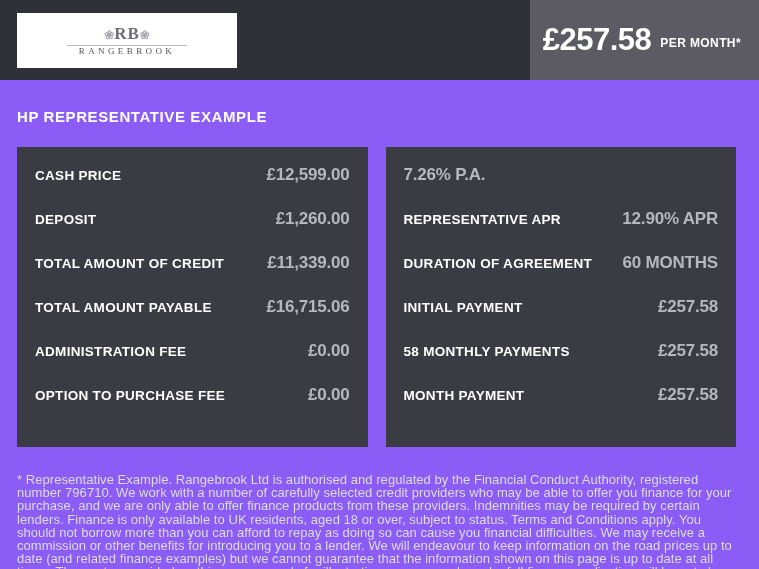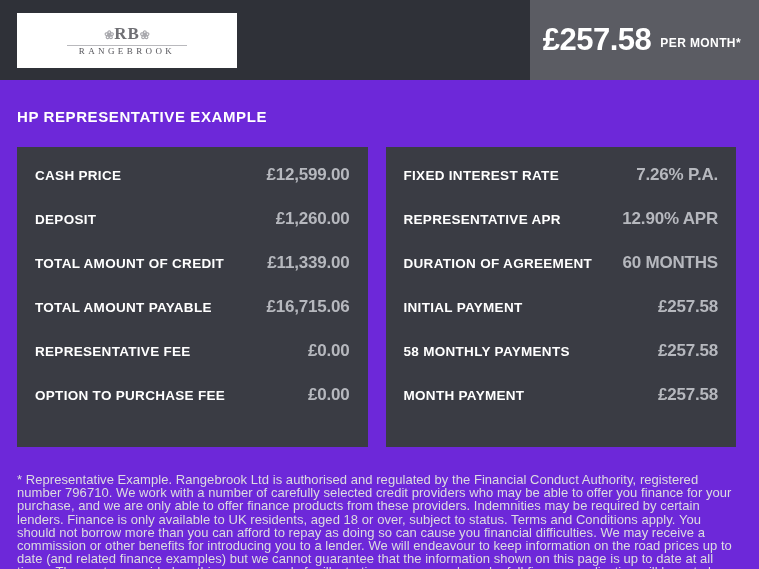--- a/index.html
+++ b/index.html
@@ -7,21 +7,21 @@
     width: 759px;
     height: 569px;
     background: #2f3138;
     font-family: "Liberation Sans", sans-serif;
     overflow: hidden;
   }
   .page {
     position: relative;
     width: 759px;
     height: 569px;
-    background: #6d28d9;
+    background: #8b5cf6;
   }
 
   
   .header {
     display: flex;
     height: 80px;
     width: 100%;
     background: #2f3138;
   }
   .header-left {
@@ -183,32 +183,31 @@
       </div>
       <div class="row">
         <span class="row-label">TOTAL AMOUNT OF CREDIT</span>
         <span class="row-value">£11,339.00</span>
       </div>
       <div class="row">
         <span class="row-label">TOTAL AMOUNT PAYABLE</span>
         <span class="row-value">£16,715.06</span>
       </div>
       <div class="row">
-        <span class="row-label">REPRESENTATIVE FEE</span>
+        <span class="row-label">ADMINISTRATION FEE</span>
         <span class="row-value">£0.00</span>
       </div>
       <div class="row">
         <span class="row-label">OPTION TO PURCHASE FEE</span>
         <span class="row-value">£0.00</span>
       </div>
     </div>
 
     <div class="panel">
       <div class="row">
-        <span class="row-label">FIXED INTEREST RATE</span>
         <span class="row-value">7.26% P.A.</span>
       </div>
       <div class="row">
         <span class="row-label">REPRESENTATIVE APR</span>
         <span class="row-value">12.90% APR</span>
       </div>
       <div class="row">
         <span class="row-label">DURATION OF AGREEMENT</span>
         <span class="row-value">60 MONTHS</span>
       </div>

